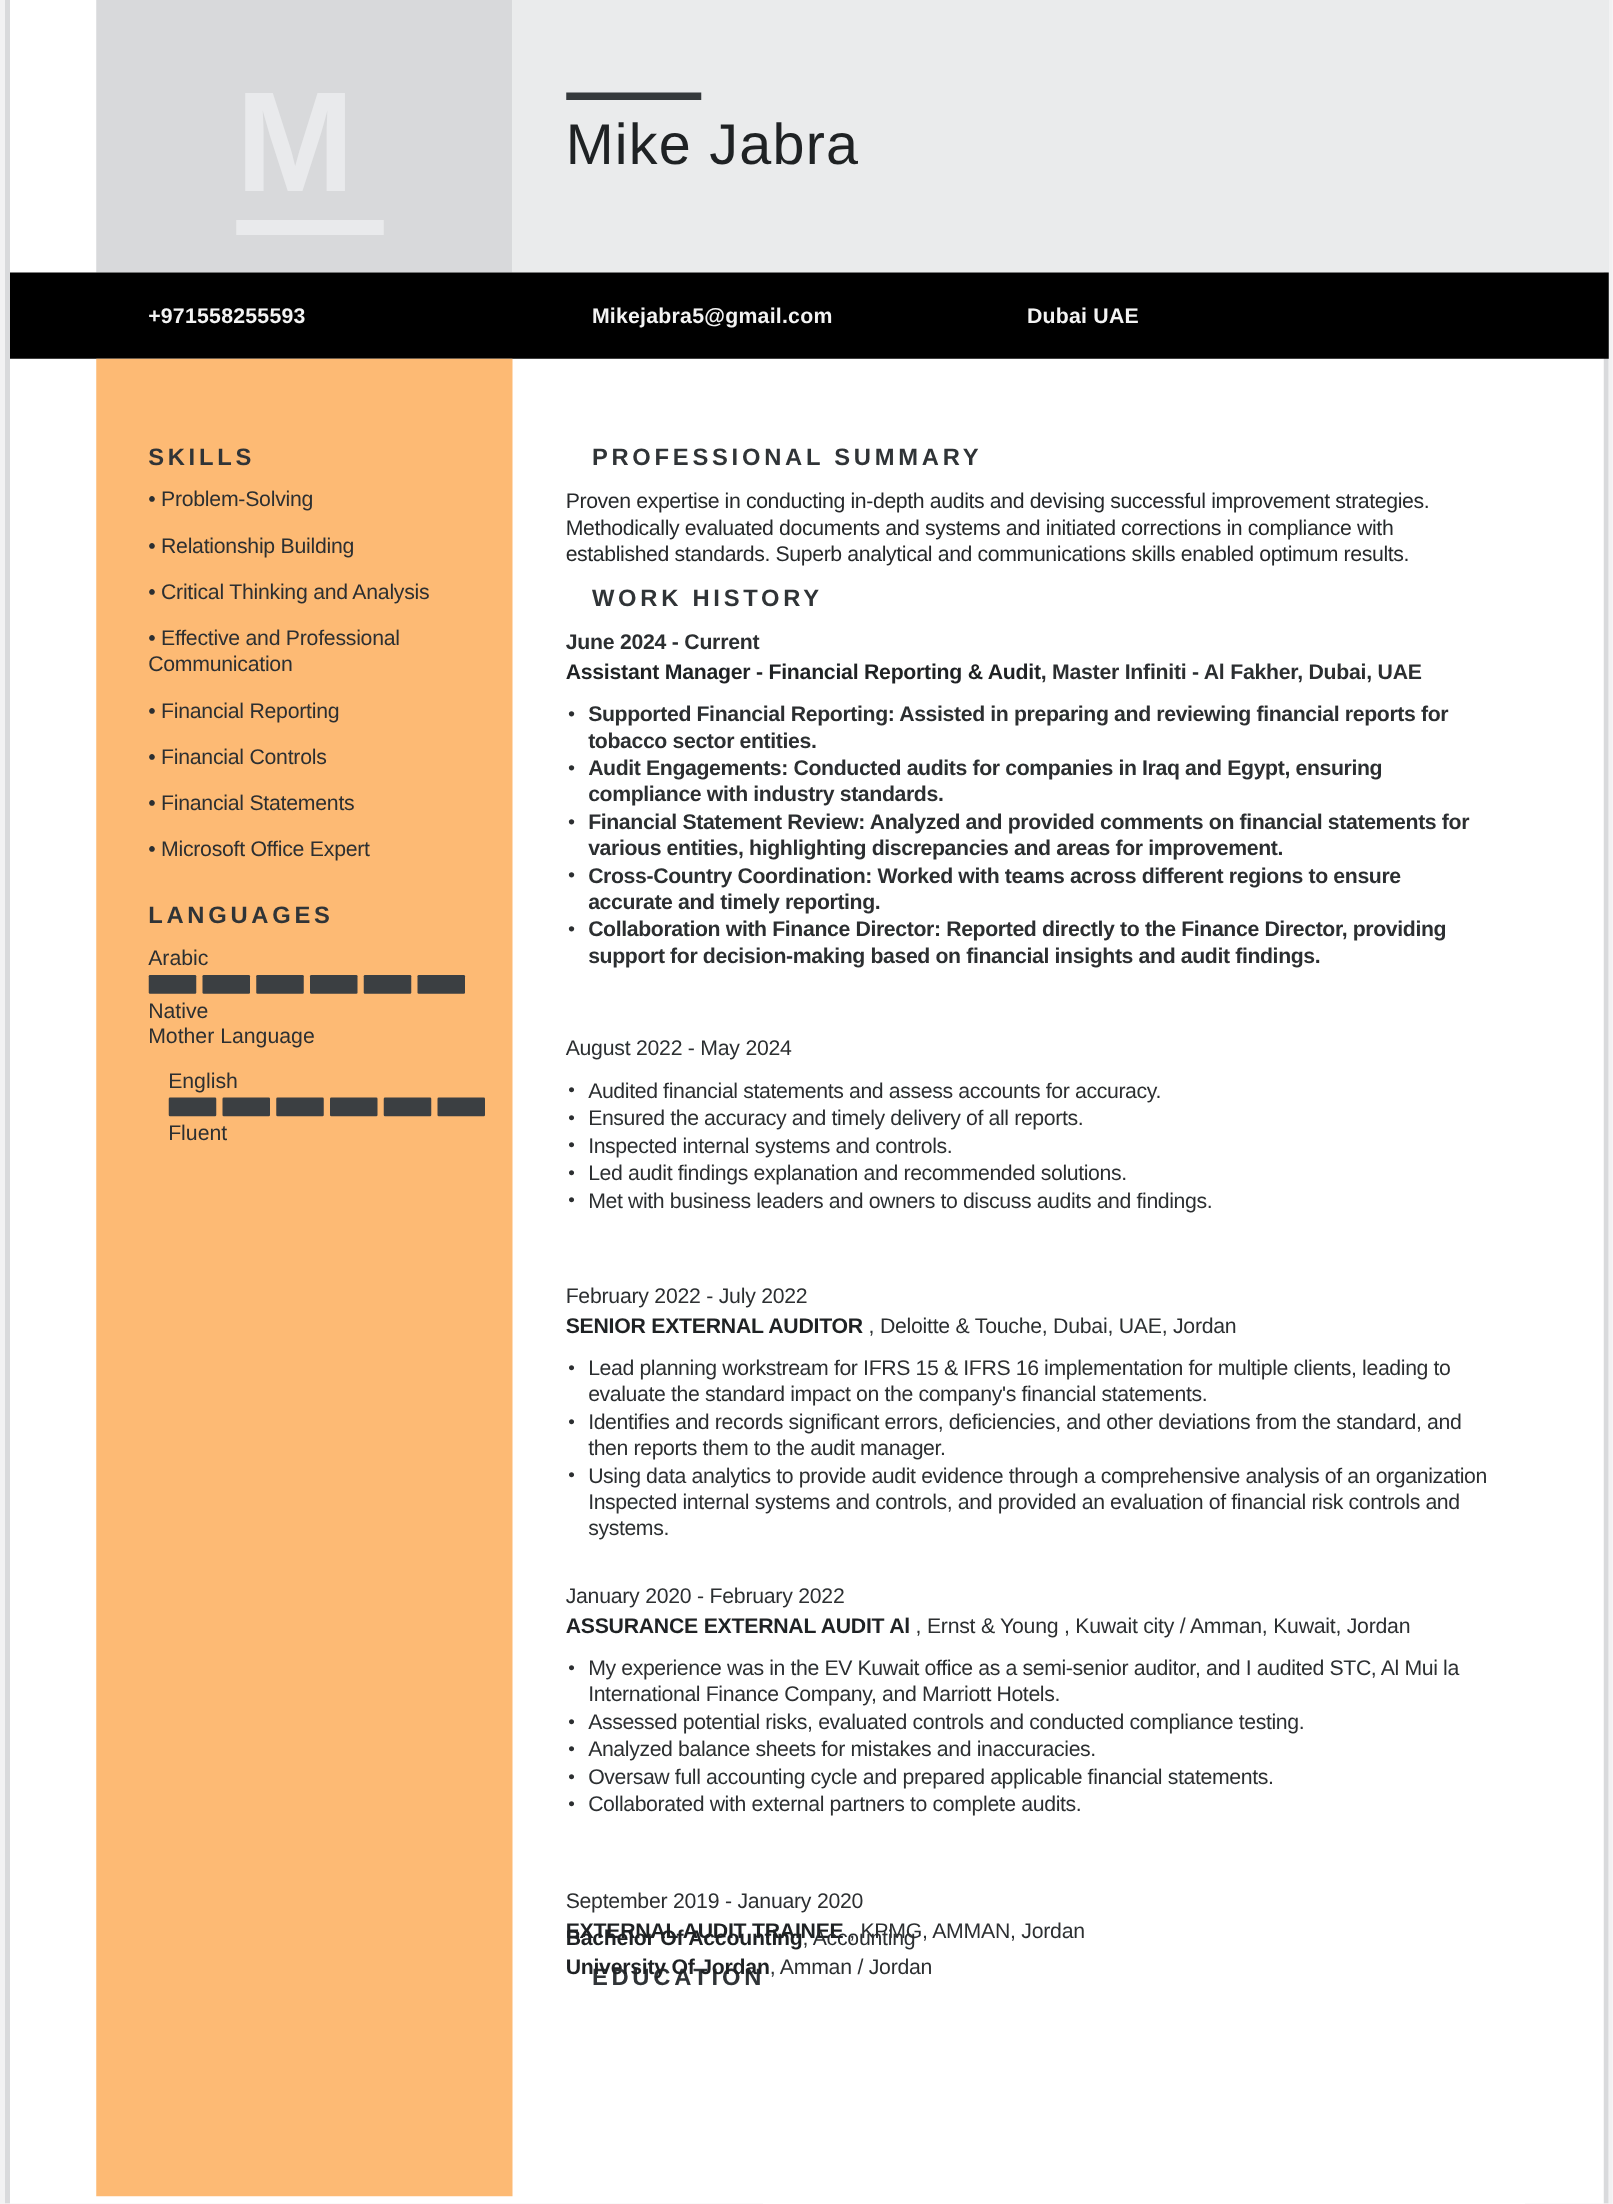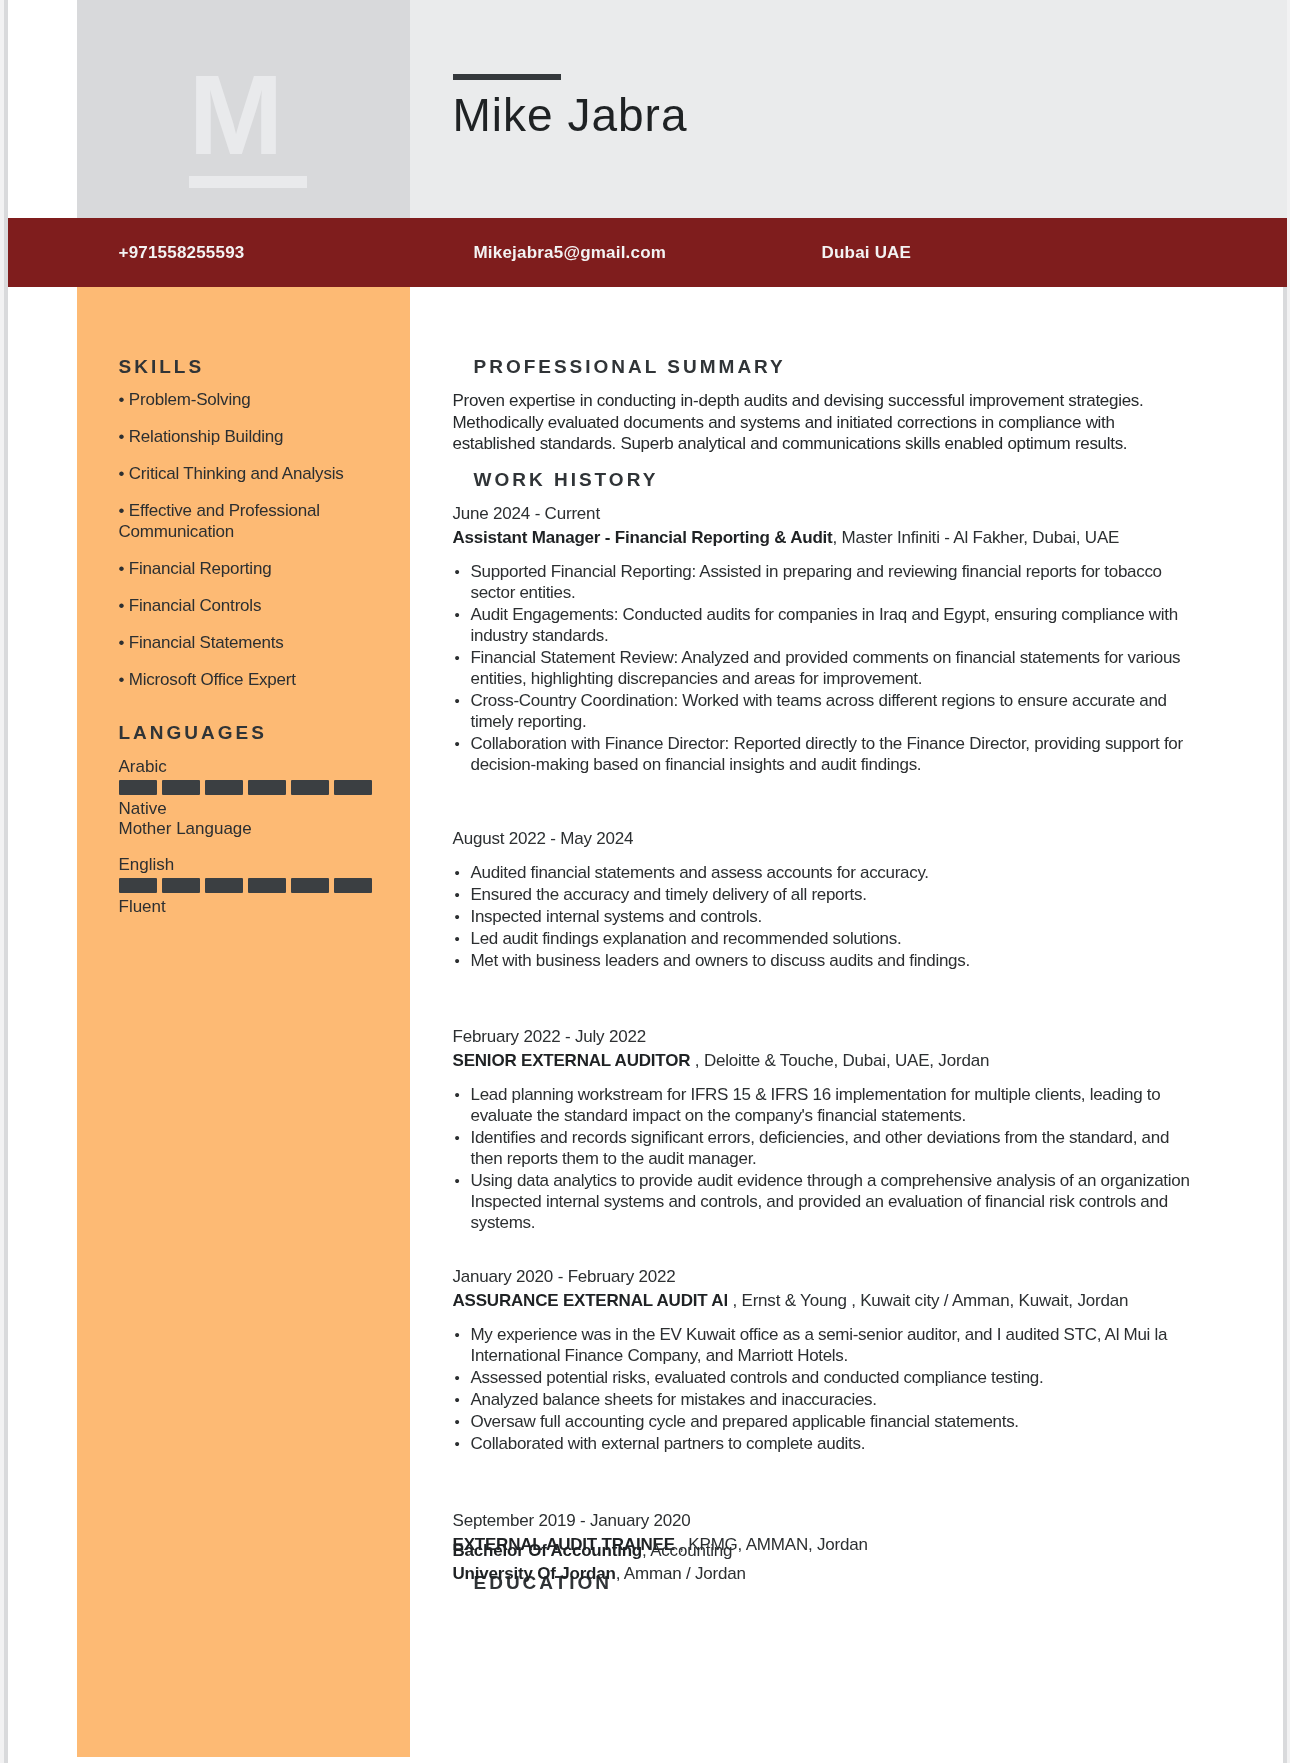--- a/index.html
+++ b/index.html
@@ -16,55 +16,55 @@
   .header-left  { position:absolute; left:73px; top:0; width:333px; height:218px; background:#d8d9db; }
   .header-right { position:absolute; left:406px; top:0; width:880px; height:218px; background:#eaebec; }
   .monogram { position:absolute; left:112px; top:58px; font-size:114px; line-height:114px;
               font-weight:700; color:#e9eaec; letter-spacing:2px; }
   .monogram-bar { position:absolute; left:112px; top:176px; width:118px; height:12px; background:#e9eaec; }
   .name-rule { position:absolute; left:449px; top:74px; width:108px; height:6px; background:#35393c; }
   .name { position:absolute; left:449px; top:88px; font-size:46px; font-weight:400;
           letter-spacing:1px; color:#1f2224; white-space:nowrap; }
 
   
-  .contact-bar { position:absolute; left:4px; top:218px; width:1282px; height:69px; background:#7f1d1d; }
+  .contact-bar { position:absolute; left:4px; top:218px; width:1282px; height:69px; background:#000000; }
   .contact-bar span { position:absolute; top:25px; font-size:17px; font-weight:700;
                       letter-spacing:.2px; color:#f3f3f3; white-space:nowrap; }
   .contact-phone { left:111px; }
   .contact-email { left:466px; }
   .contact-location { left:814px; }
 
   
   .sidebar { position:absolute; left:73px; top:287px; width:333px; height:1470px; background:#fdba74;padding-left:22px; }
   .side-h { position:absolute; left:42px; font-size:19px; font-weight:700; letter-spacing:3px; color:#303437; }
   .skills-title { top:69px; }      
   .languages-title { top:435px; }  
   .skill-list { position:absolute; left:42px; top:102px; width:262px; list-style:none; }
   .skill-list li { font-size:17px; letter-spacing:-.2px; line-height:21px; color:#2c2f31; margin-bottom:16px; }
   .skill-list li::before { content:"• "; }
   .lang { position:absolute; left:42px; width:262px; }
   .lang-arabic { top:469px; }   
-  .lang-english { top:567px; }  
+  .lang-english { top:567px;margin-left:16px; }  
   .lang-name { font-size:17px; line-height:21px; color:#2c2f31; }
   .lang-bars { display:flex; gap:5px; margin:3px 0 4px 0; }
   .lang-bars .seg { width:38px; height:15px; background:#3b3f42; border-radius:1px; }
   .lang-level { font-size:17px; line-height:20px; color:#2c2f31; }
 
   
   .main-h { position:absolute; left:449px; font-size:19px; font-weight:700;
             letter-spacing:3px; color:#303437; white-space:nowrap;margin-left:21px; }
   .summary-title { top:356px; }
   .work-title { top:469px; }
   .education-title { top:1572px; }
   .para { position:absolute; left:449px; width:740px; font-size:17px; letter-spacing:-.3px;
           line-height:21.5px; color:#26292b; }
   .summary-text { top:390px; }
 
   .job { position:absolute; left:449px; width:740px; }
-  .job-j1 { top:503px; } .job-j2 { top:828px; } .job-j3 { top:1026px; }
+  .job-j1 { top:503px;font-weight:bold; } .job-j2 { top:828px; } .job-j3 { top:1026px; }
   .job-j4 { top:1266px; } .job-j5 { top:1510px; }
   .job-dates { font-size:17px; letter-spacing:-.2px; line-height:21px; color:#2c2f31; }
   .job-titleline { font-size:17px; letter-spacing:-.2px; line-height:21px; color:#2c2f31; margin-top:3px; }
   .job-titleline b { color:#1f2224; }
   .job-bullets { list-style:none; margin-top:13px; }
   .job-bullets li { position:relative; padding-left:18px; font-size:17px; letter-spacing:-.3px;
                     line-height:21px; color:#2c2f31; margin-bottom:1px; }
   .job-bullets li::before { content:"•"; position:absolute; left:2px; font-size:15px; }
 
   .edu { position:absolute; left:449px; width:740px; top:1539px; }

